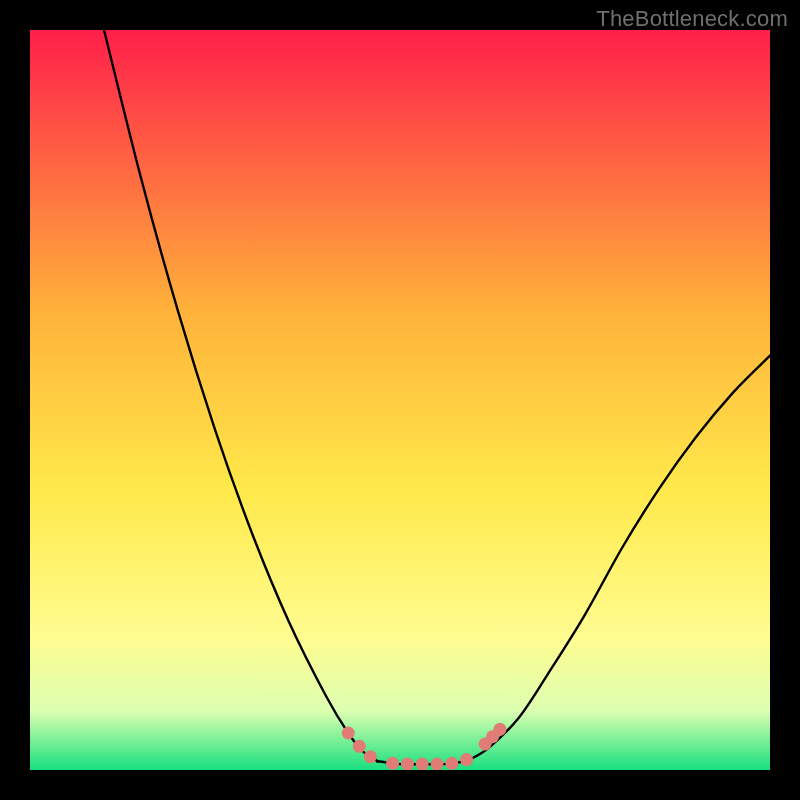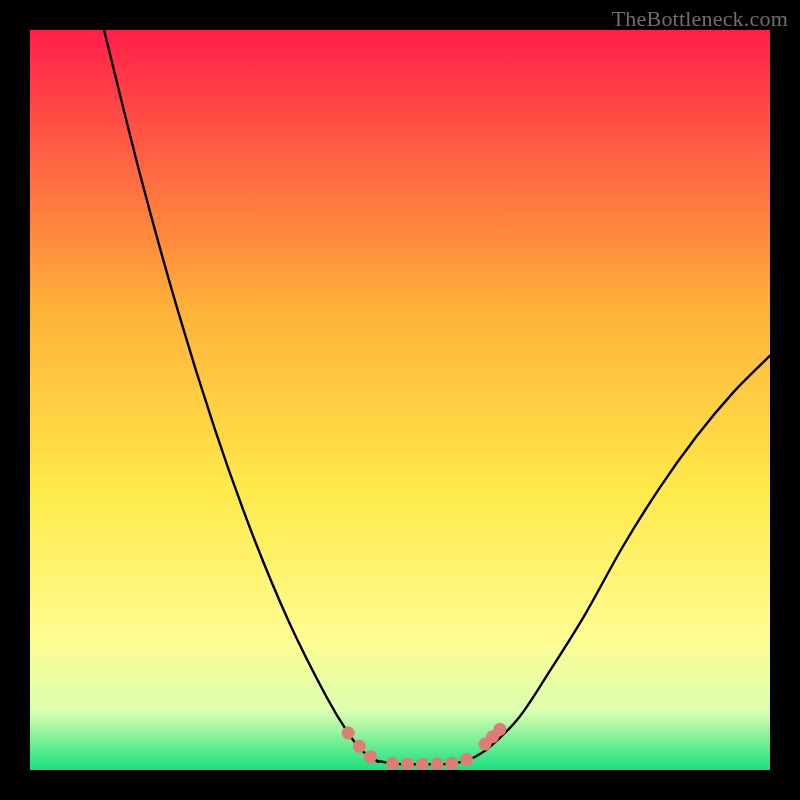--- a/index.html
+++ b/index.html
@@ -23,21 +23,21 @@
     left: 30px;
     top: 30px;
     width: 740px;
     height: 740px;
   }
   .watermark {
     position: absolute;
     top: 6px;
     right: 12px;
     color: #6f6f6f;
-    font-family: Liberation Serif, serif;
+    font-family: Liberation Sans, sans-serif;
     font-size: 22px;
     letter-spacing: 0.2px;
     user-select: none;
   }
   svg { display: block; }
 </style>
 </head>
 <body>
 
 <div class="frame">

